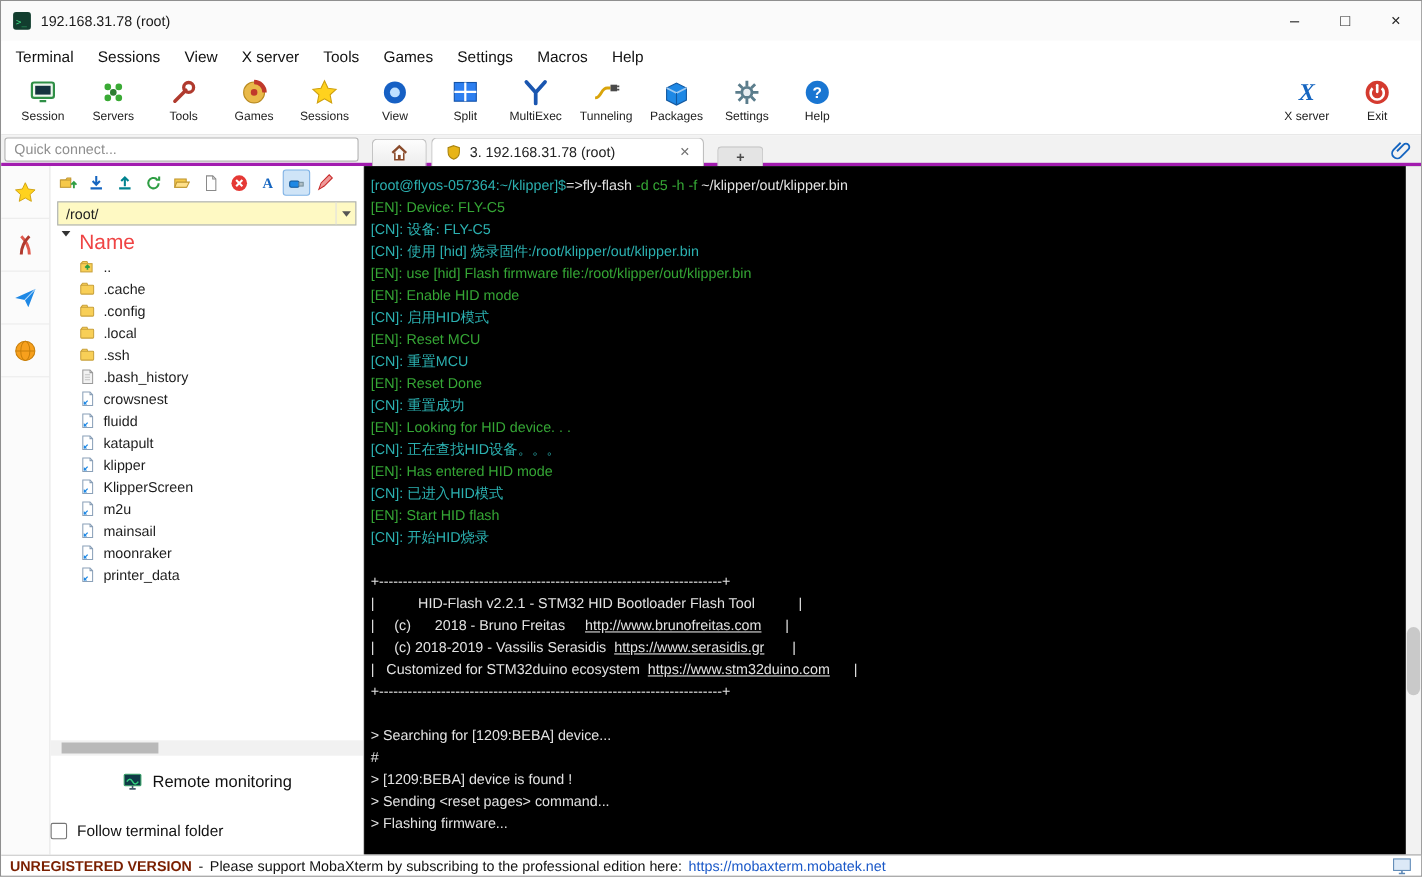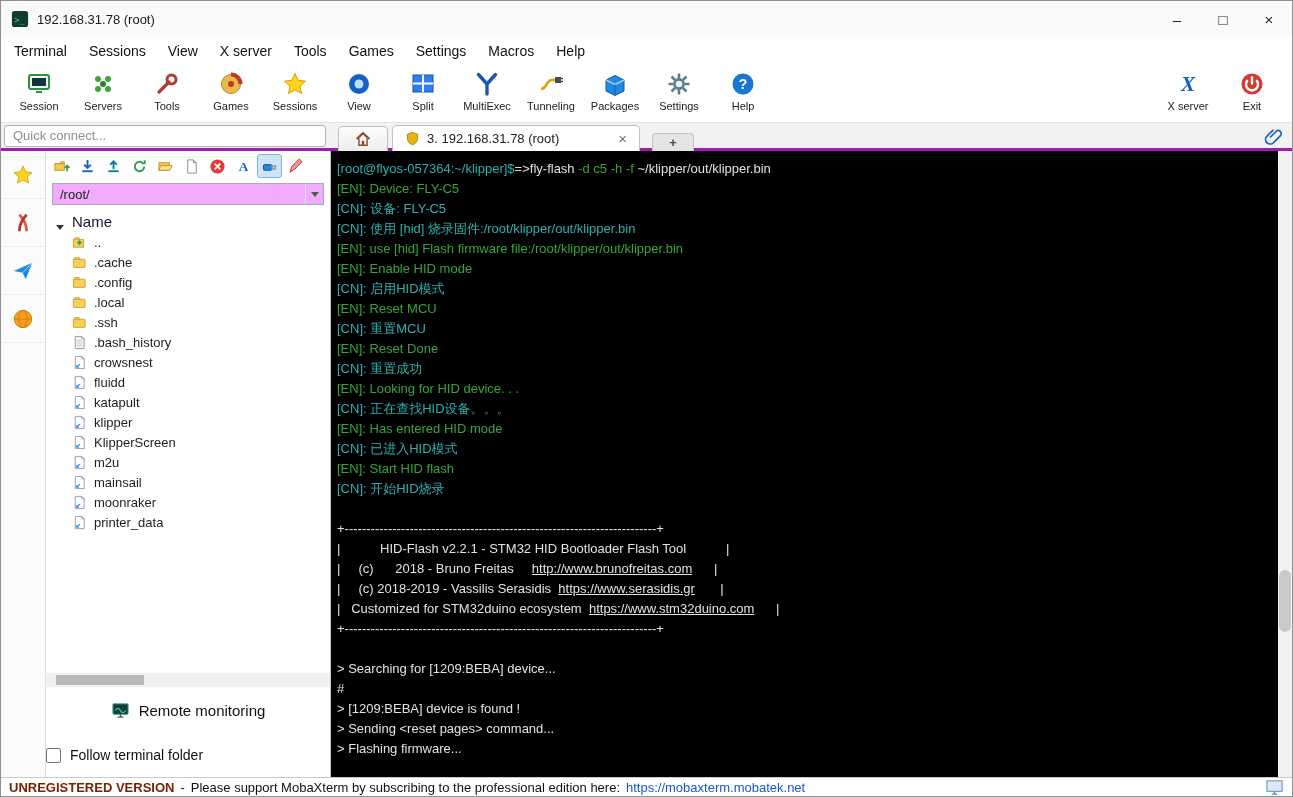--- a/index.html
+++ b/index.html
@@ -43,24 +43,24 @@
   .main{position:absolute;top:150px;left:0;right:0;bottom:19px;display:flex}
   .activity{width:45px;background:#fbfbfb;border-right:1px solid #e0e0e0;display:flex;flex-direction:column}
   .act-btn{height:48px;display:flex;align-items:center;justify-content:center;border-bottom:1px solid #ececec}
   .act-icon{width:22px;height:22px}
 
   .filepanel{width:285px;border-right:1px solid #c9c9c9;display:flex;flex-direction:column;background:#fff}
   .fp-toolbar{height:30px;display:flex;align-items:center;padding:2px 3px;gap:1px}
   .fp-btn{width:25px;height:24px;display:flex;align-items:center;justify-content:center;border-radius:3px;border:1px solid transparent}
   .fp-btn.selected{background:#cfe4f7;border:1px solid #7fb2e5}
   .fp-ic{width:17px;height:17px}
-  .fp-path{margin:2px 6px 5px 6px;height:22px;border:1px solid #a9adb4;display:flex;align-items:center;font-size:13px;color:#222;padding-left:7px;background:#f0abfc}
+  .fp-path{margin:2px 6px 5px 6px;height:22px;border:1px solid #a9adb4;display:flex;align-items:center;font-size:13px;color:#222;padding-left:7px;background:#fef9c3}
   .fp-path-arrow{margin-left:auto;width:18px;height:100%;display:flex;align-items:center;justify-content:center;border-left:1px solid #e0e0e0}
   .caret-down{width:0;height:0;border-left:4px solid transparent;border-right:4px solid transparent;border-top:5px solid #555}
-  .fp-treeheader{height:20px;display:flex;align-items:flex-end;font-size:15px;color:#0f172a;padding-left:10px;gap:8px}
+  .fp-treeheader{height:20px;display:flex;align-items:flex-start;font-size:19px;color:#ef4444;padding-left:10px;gap:8px}
   .expander{width:0;height:0;border-left:4px solid transparent;border-right:4px solid transparent;border-top:5px solid #333}
   .fp-tree{flex:1;overflow:hidden;padding-left:26px;padding-top:2px}
   .tree-row{height:20px;display:flex;align-items:center;gap:7px;font-size:13px;color:#1d1d1d}
   .tree-icon{width:15px;height:15px;flex:0 0 15px}
   .fp-hscroll{height:14px;background:#f1f1f1;position:relative}
   .fp-hthumb{position:absolute;left:10px;top:2px;width:88px;height:10px;background:#b9b9b9}
   .fp-remote{height:46px;display:flex;align-items:center;justify-content:center;gap:9px;font-size:15px;color:#111}
   .fp-remote .rm-ic{width:19px;height:19px}
   .fp-follow{height:44px;display:flex;align-items:center;justify-content:flex-start;gap:9px;font-size:14px;color:#111}
   .checkbox{width:15px;height:15px;border:1.5px solid #767676;border-radius:2px;background:#fff}

